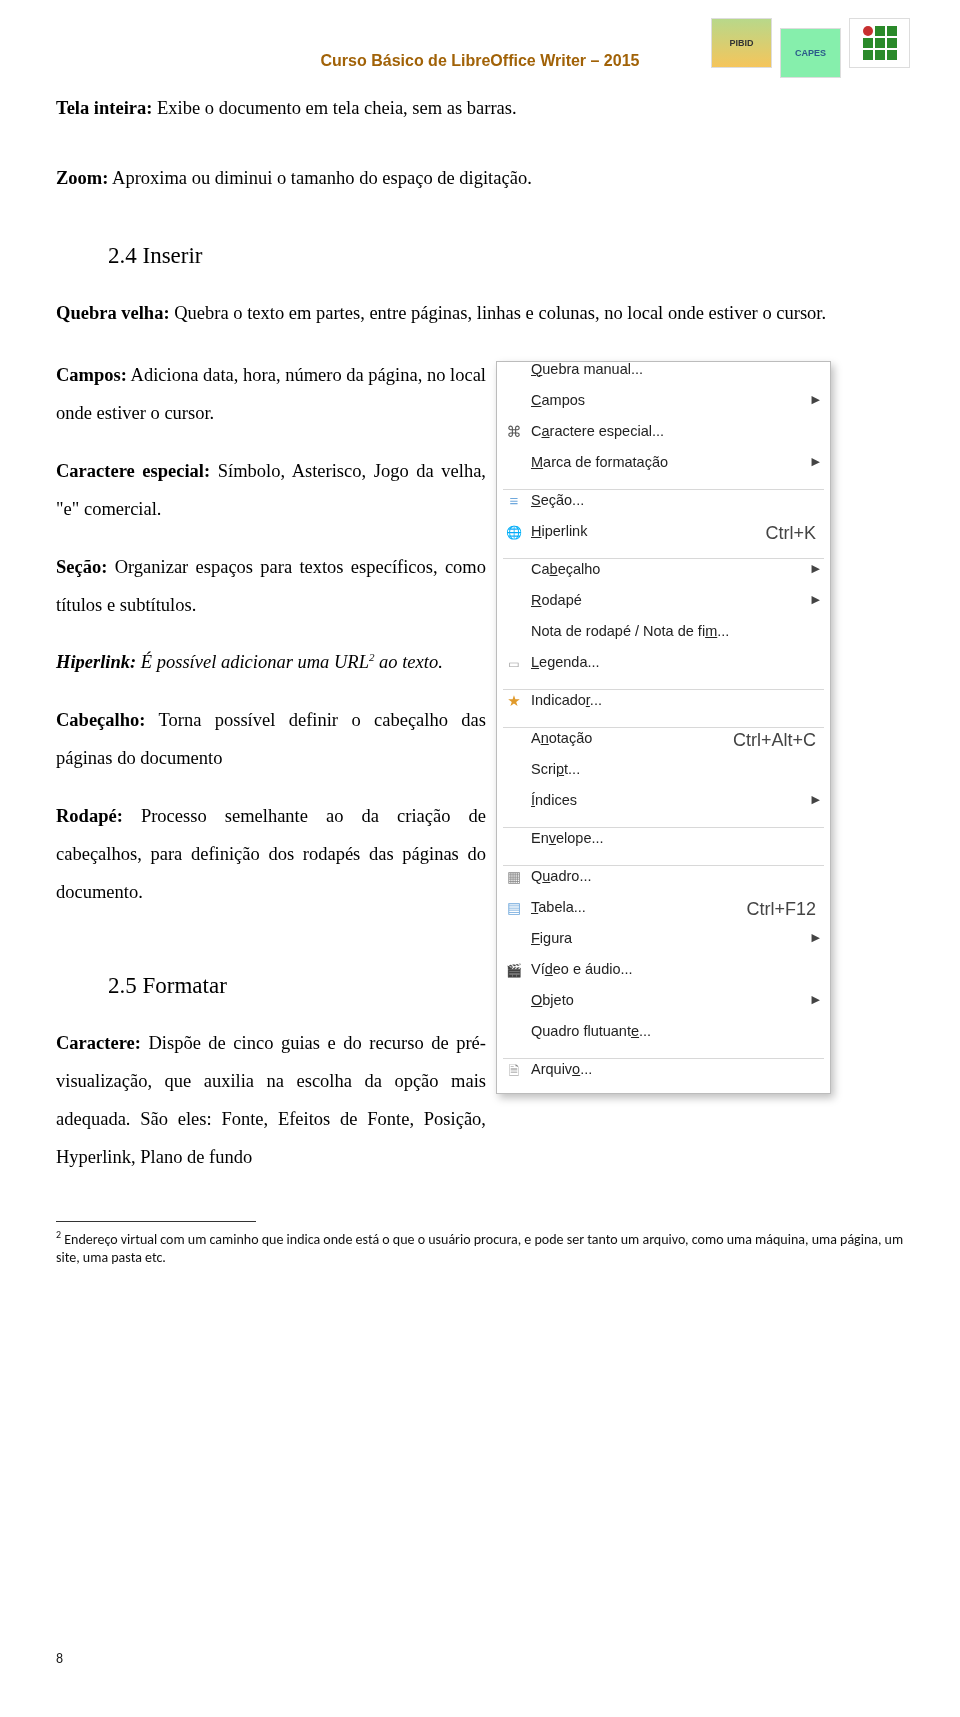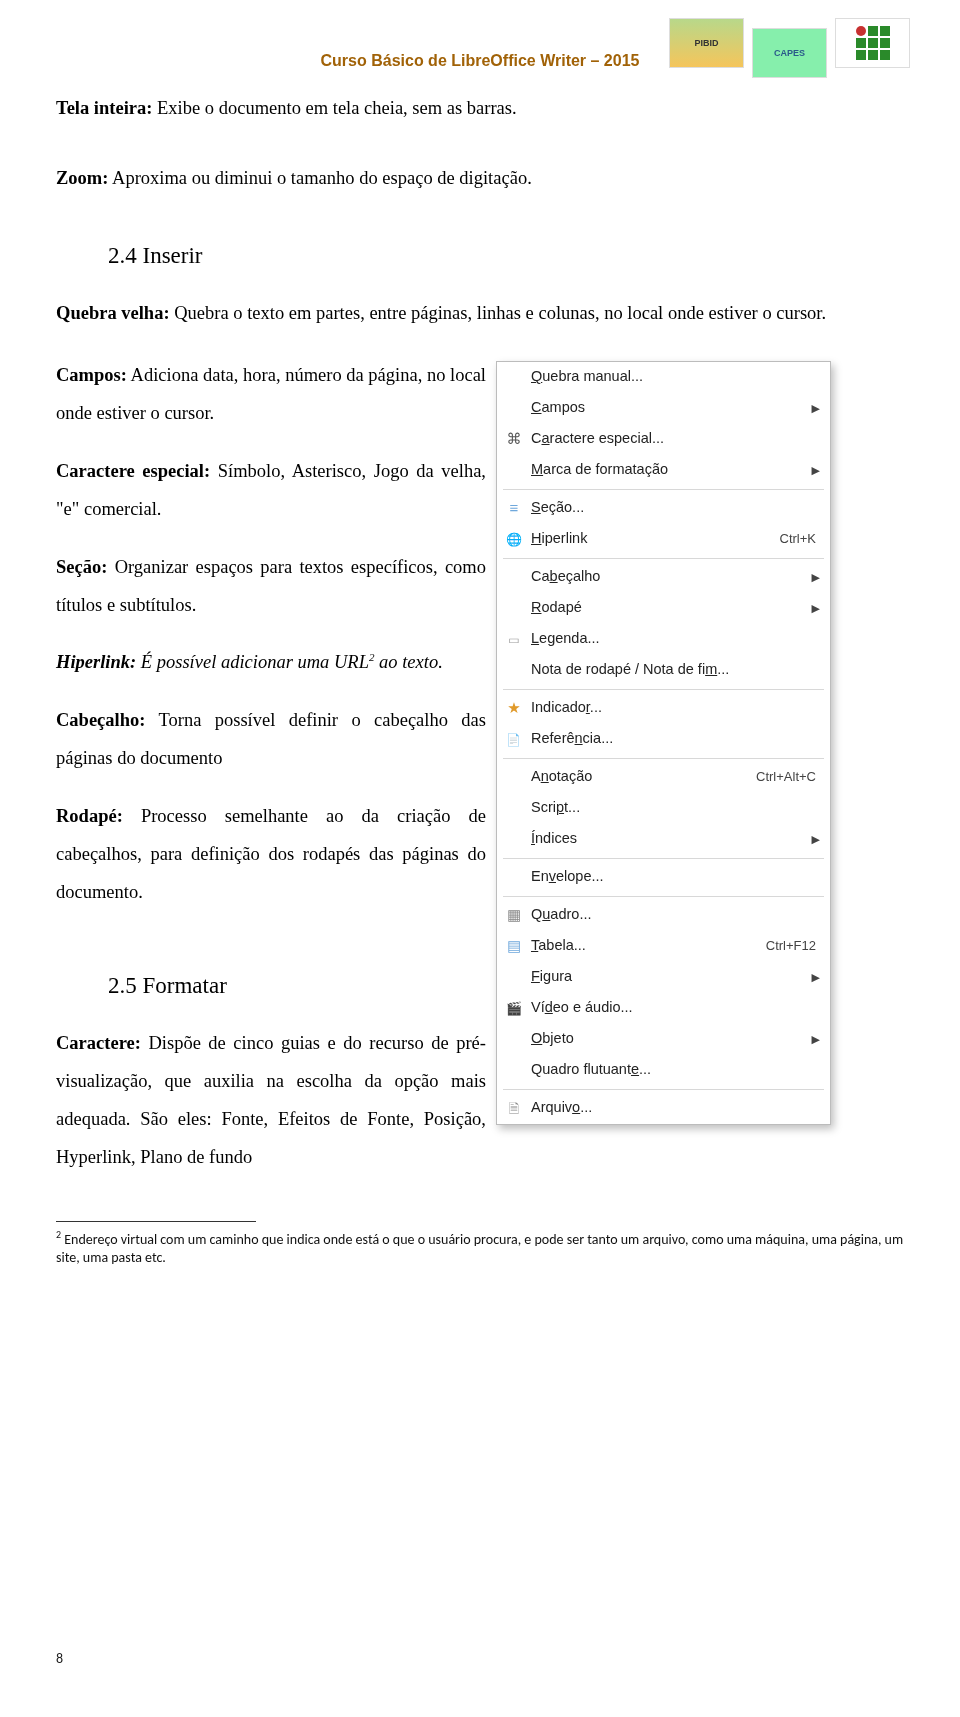--- a/index.html
+++ b/index.html
@@ -32,21 +32,21 @@
   }
   .logos {
     position: absolute;
     right: 50px;
     top: 8px;
     display: flex;
     gap: 8px;
     align-items: center;
   }
   .logo {
-    width: 75px;
+    width: 61px;
     height: 50px;
     background: #f5f5f5;
     display: inline-flex;
     align-items: center;
     justify-content: center;
     font-size: 9px;
     font-family: Arial, sans-serif;
     font-weight: bold;
     color: #666;
     border: 1px solid #ddd;
@@ -85,34 +85,34 @@
     background: #fff;
     font-family: "Segoe UI", Tahoma, Arial, sans-serif;
     font-size: 14.5px;
     color: #222;
     box-shadow: 3px 4px 8px rgba(0,0,0,0.25);
     margin-top: 4px;
     line-height: 1.1;
   }
   .menu .mi {
     display: flex;
-    align-items: center;
+    align-items: flex-start;
     height: 31px;
     padding: 0 8px 0 0;
     position: relative;
   }
   .menu .sep { height:1px; background:#d8d8d8; margin:3px 6px; }
   .menu .ic {
     width: 34px;
     text-align: center;
     color: #555;
     font-size: 15px;
   }
   .menu .lbl { flex: 1; }
-  .menu .sc { color: #444; font-size: 13px; padding-right:6px; }
+  .menu .sc { color: #444; font-size: 18px; padding-right:6px; }
   .menu .arr { color:#444; font-size:11px; padding:0 2px; }
   .menu .ul { text-decoration: underline; text-decoration-thickness:1px; }
   .footnote-sep { width: 200px; border: none; border-top: 1px solid #333; margin: 40px 0 6px 56px; }
   .footnote {
     padding: 0 56px;
     font-family: Calibri, Arial, sans-serif;
     font-size: 14px;
     line-height: 1.35;
     color: #111;
   }
@@ -246,35 +246,31 @@
             <span class="ic"></span>
             <span class="lbl">Ca<span class="ul">b</span>eçalho</span>
             <span class="arr">▶</span>
           </div>
           <div class="mi">
             <span class="ic"></span>
             <span class="lbl"><span class="ul">R</span>odapé</span>
             <span class="arr">▶</span>
           </div>
           <div class="mi">
+            <span class="ic"></span>
+            <span class="lbl">Nota de rodapé / Nota de fi<span class="ul">m</span>...</span>
+          </div>
+          <div class="mi">
             <span class="ic icon-legend"></span>
             <span class="lbl"><span class="ul">L</span>egenda...</span>
           </div>
-          <div class="mi">
-            <span class="ic"></span>
-            <span class="lbl">Nota de rodapé / Nota de fi<span class="ul">m</span>...</span>
-          </div>
           <div class="sep"></div>
           <div class="mi">
             <span class="ic icon-star"></span>
             <span class="lbl">Indicado<span class="ul">r</span>...</span>
-          </div>
-          <div class="mi">
-            <span class="ic icon-ref"></span>
-            <span class="lbl">Referê<span class="ul">n</span>cia...</span>
           </div>
           <div class="sep"></div>
           <div class="mi">
             <span class="ic"></span>
             <span class="lbl">A<span class="ul">n</span>otação</span>
             <span class="sc">Ctrl+Alt+C</span>
           </div>
           <div class="mi">
             <span class="ic"></span>
             <span class="lbl">Scri<span class="ul">p</span>t...</span>

